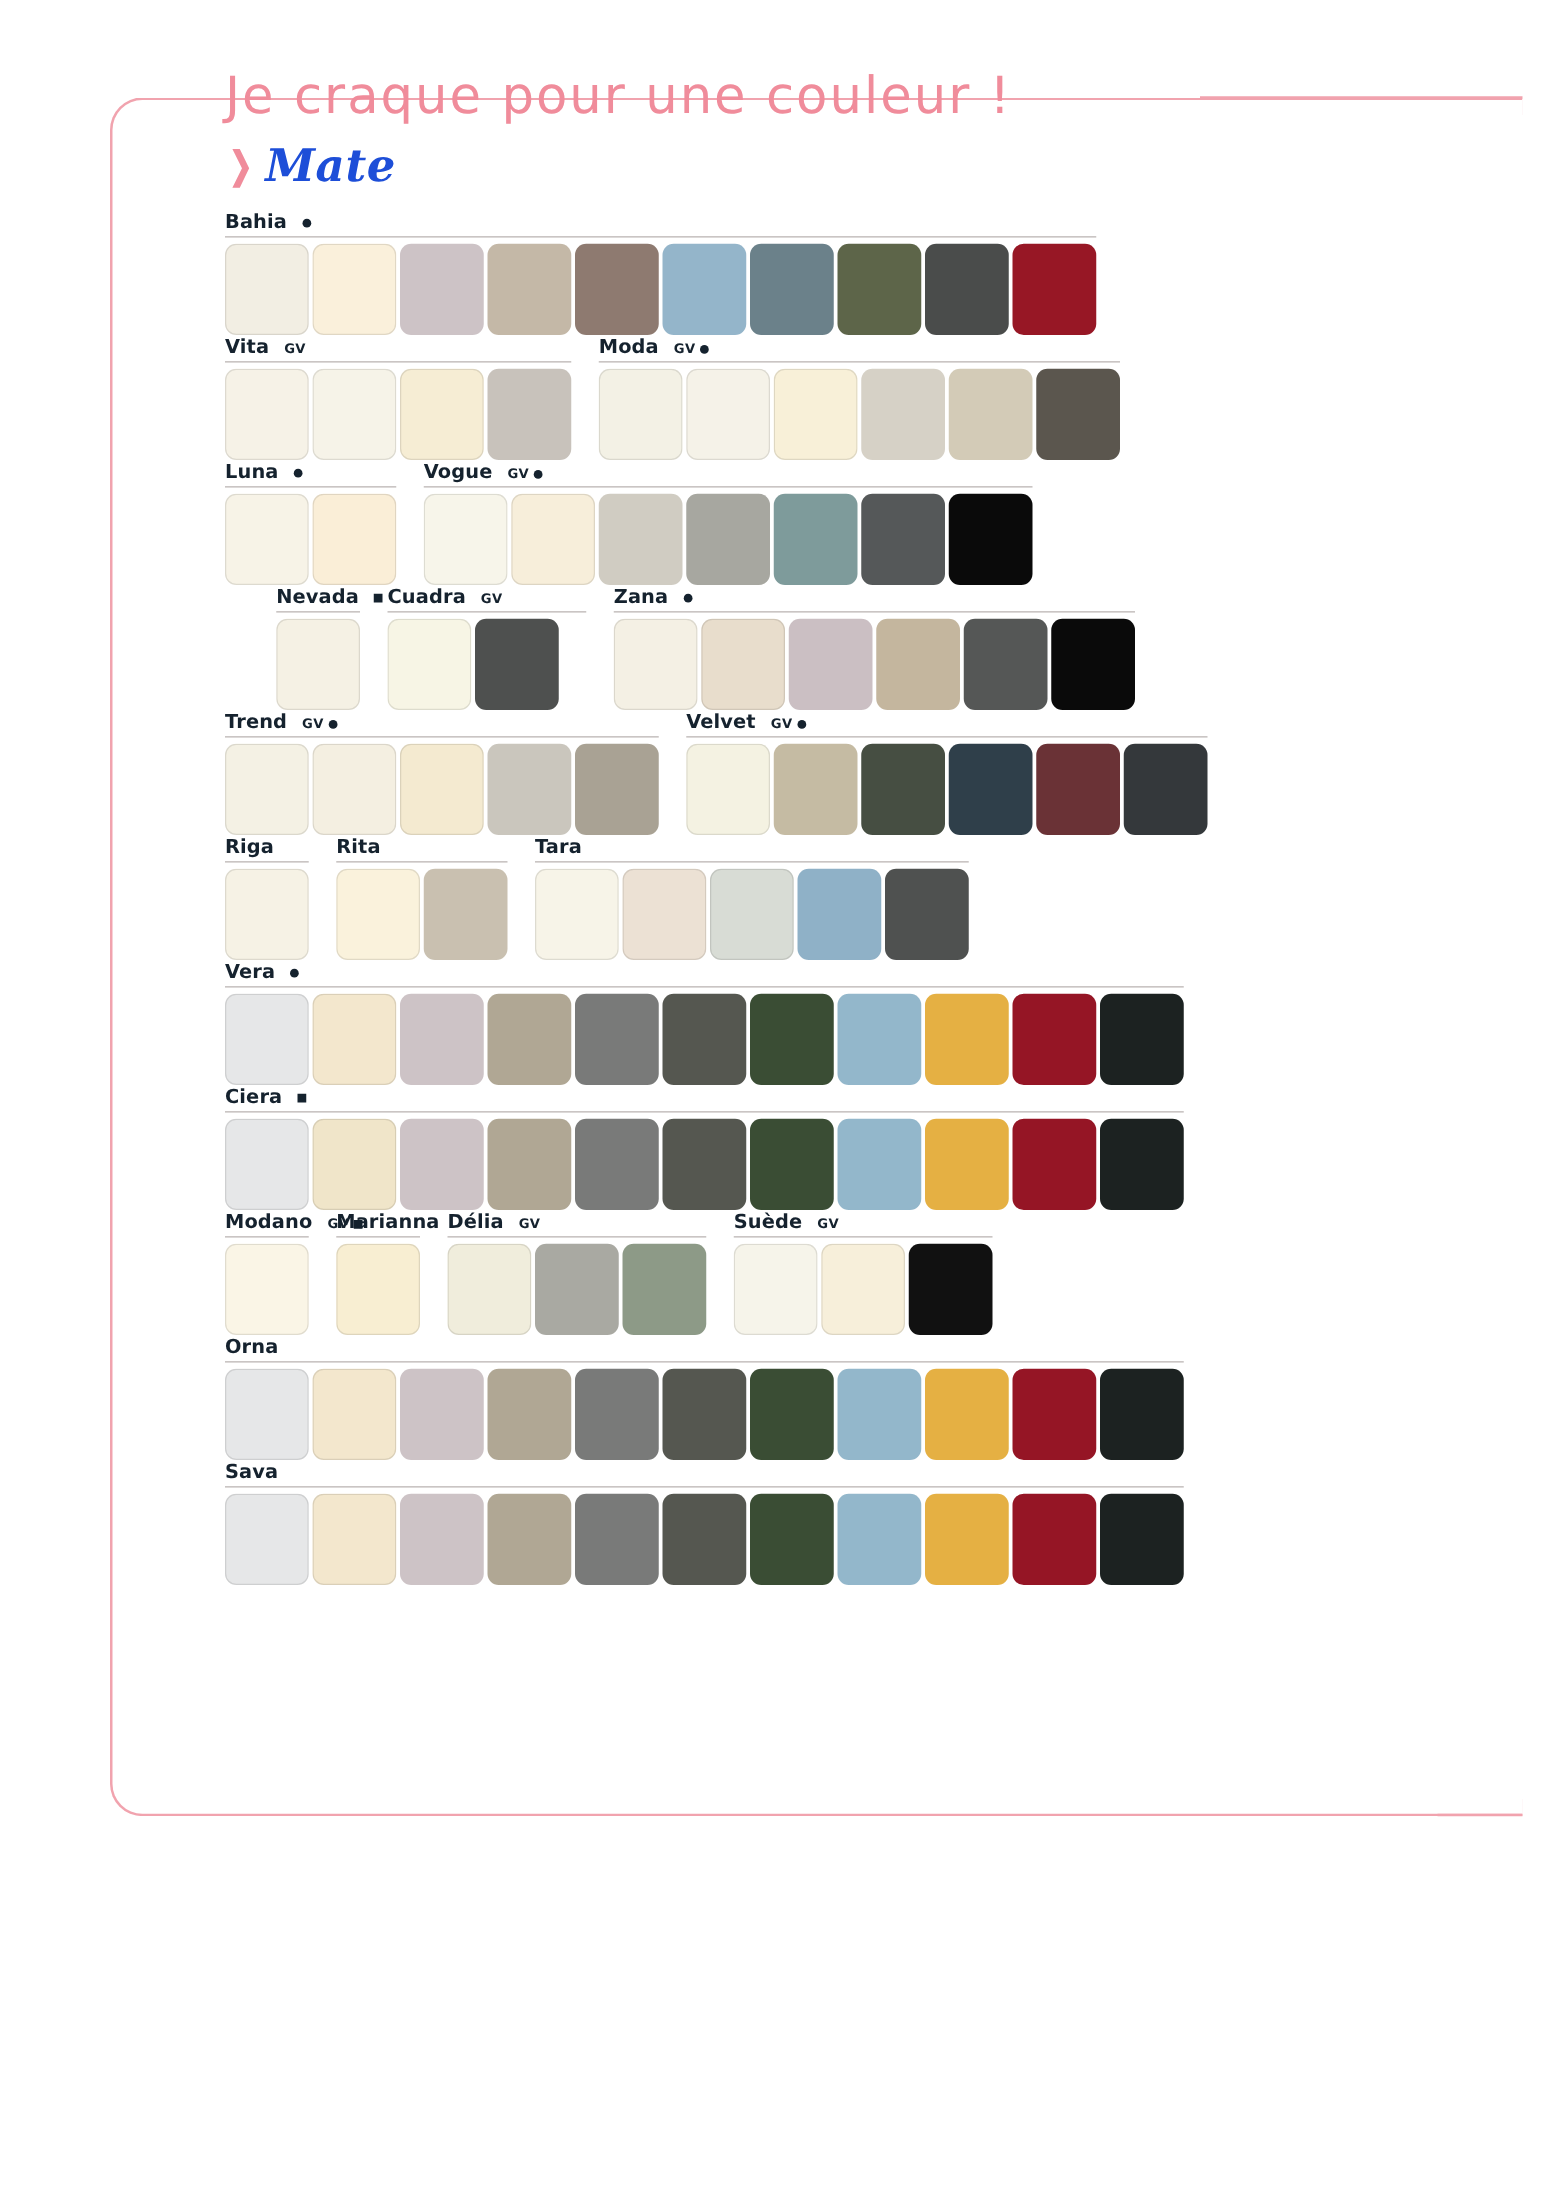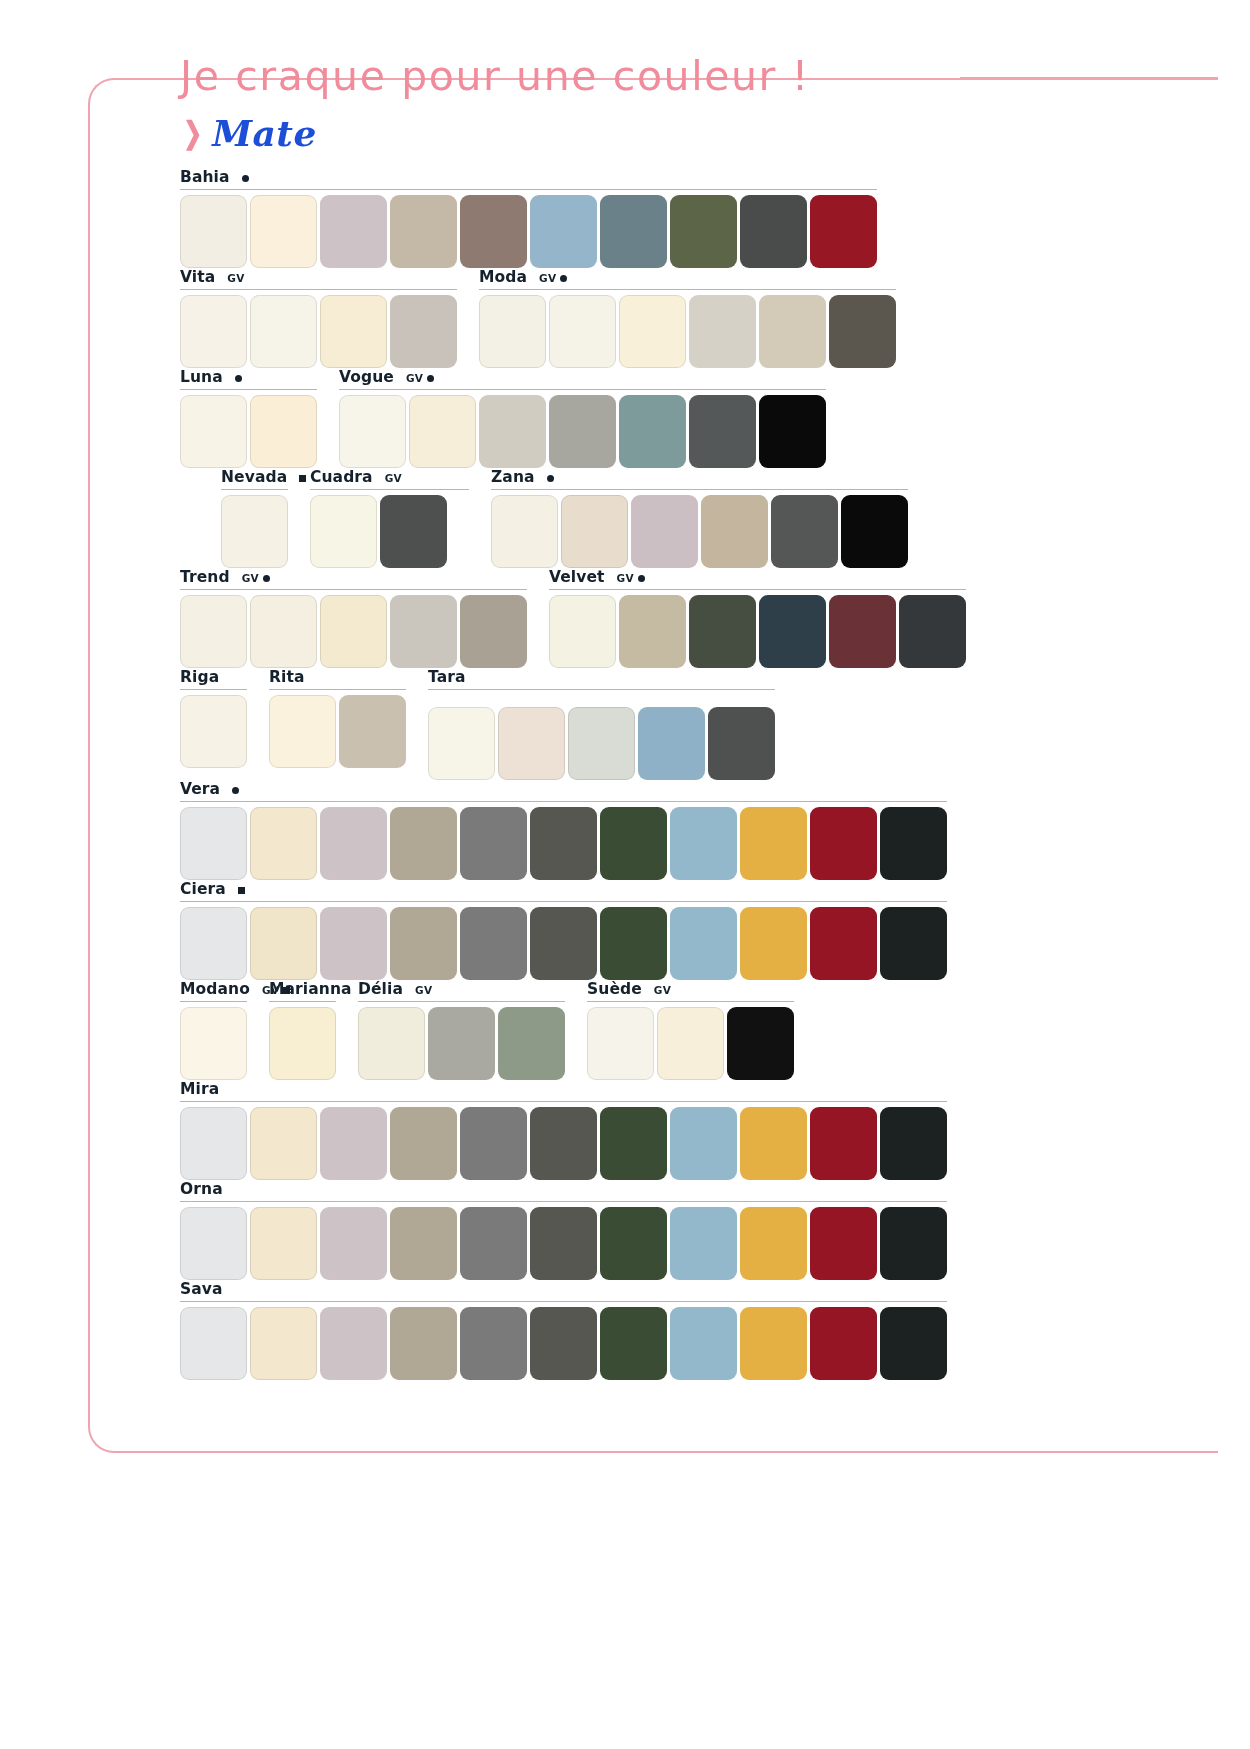--- a/index.html
+++ b/index.html
@@ -364,21 +364,21 @@
         <div class="group-head">
           <span class="group-name">Rita</span>
           <span class="head-marks"></span>
         </div>
         <div class="swatches">
           <div class="swatch light" title="Rita 1" style="background: rgb(250, 242, 220);"></div>
           <div class="swatch" title="Rita 2" style="background: rgb(201, 192, 176);"></div>
         </div>
       </div>
       <div class="gap-cell"></div>
-      <div class="group" style="width: 347px; gap: 12px;">
+      <div class="group" style="width: 347px;">
         <div class="group-head">
           <span class="group-name">Tara</span>
           <span class="head-marks"></span>
         </div>
         <div class="swatches">
           <div class="swatch light" title="Tara 1" style="background: rgb(247, 244, 232);"></div>
           <div class="swatch light" title="Tara 2" style="background: rgb(236, 225, 212);"></div>
           <div class="swatch light" title="Tara 3" style="background: rgb(216, 220, 213);"></div>
           <div class="swatch" title="Tara 4" style="background: rgb(143, 177, 199);"></div>
           <div class="swatch" title="Tara 5" style="background: rgb(79, 81, 80);"></div>
@@ -479,41 +479,20 @@
         <div class="swatches">
           <div class="swatch light" title="Suède 1" style="background: rgb(246, 244, 234);"></div>
           <div class="swatch light" title="Suède 2" style="background: rgb(247, 239, 218);"></div>
           <div class="swatch" title="Suède 3" style="background: rgb(17, 17, 17);"></div>
         </div>
       </div>
     </div>
     <div class="swatch-row">
       <div class="group" style="width: 767px;">
         <div class="group-head">
-          <span class="group-name">Mira</span>
-          <span class="head-marks"></span>
-        </div>
-        <div class="swatches">
-          <div class="swatch light" title="Mira 1" style="background: rgb(230, 231, 232);"></div>
-          <div class="swatch light" title="Mira 2" style="background: rgb(243, 231, 205);"></div>
-          <div class="swatch" title="Mira 3" style="background: rgb(205, 195, 198);"></div>
-          <div class="swatch" title="Mira 4" style="background: rgb(176, 167, 148);"></div>
-          <div class="swatch" title="Mira 5" style="background: rgb(121, 122, 121);"></div>
-          <div class="swatch" title="Mira 6" style="background: rgb(85, 87, 80);"></div>
-          <div class="swatch" title="Mira 7" style="background: rgb(58, 77, 52);"></div>
-          <div class="swatch" title="Mira 8" style="background: rgb(147, 183, 203);"></div>
-          <div class="swatch" title="Mira 9" style="background: rgb(229, 176, 67);"></div>
-          <div class="swatch" title="Mira 10" style="background: rgb(149, 21, 37);"></div>
-          <div class="swatch" title="Mira 11" style="background: rgb(28, 34, 33);"></div>
-        </div>
-      </div>
-    </div>
-    <div class="swatch-row">
-      <div class="group" style="width: 767px;">
-        <div class="group-head">
           <span class="group-name">Orna</span>
           <span class="head-marks"></span>
         </div>
         <div class="swatches">
           <div class="swatch light" title="Orna 1" style="background: rgb(230, 231, 232);"></div>
           <div class="swatch light" title="Orna 2" style="background: rgb(243, 231, 205);"></div>
           <div class="swatch" title="Orna 3" style="background: rgb(205, 195, 198);"></div>
           <div class="swatch" title="Orna 4" style="background: rgb(176, 167, 148);"></div>
           <div class="swatch" title="Orna 5" style="background: rgb(121, 122, 121);"></div>
           <div class="swatch" title="Orna 6" style="background: rgb(85, 87, 80);"></div>

